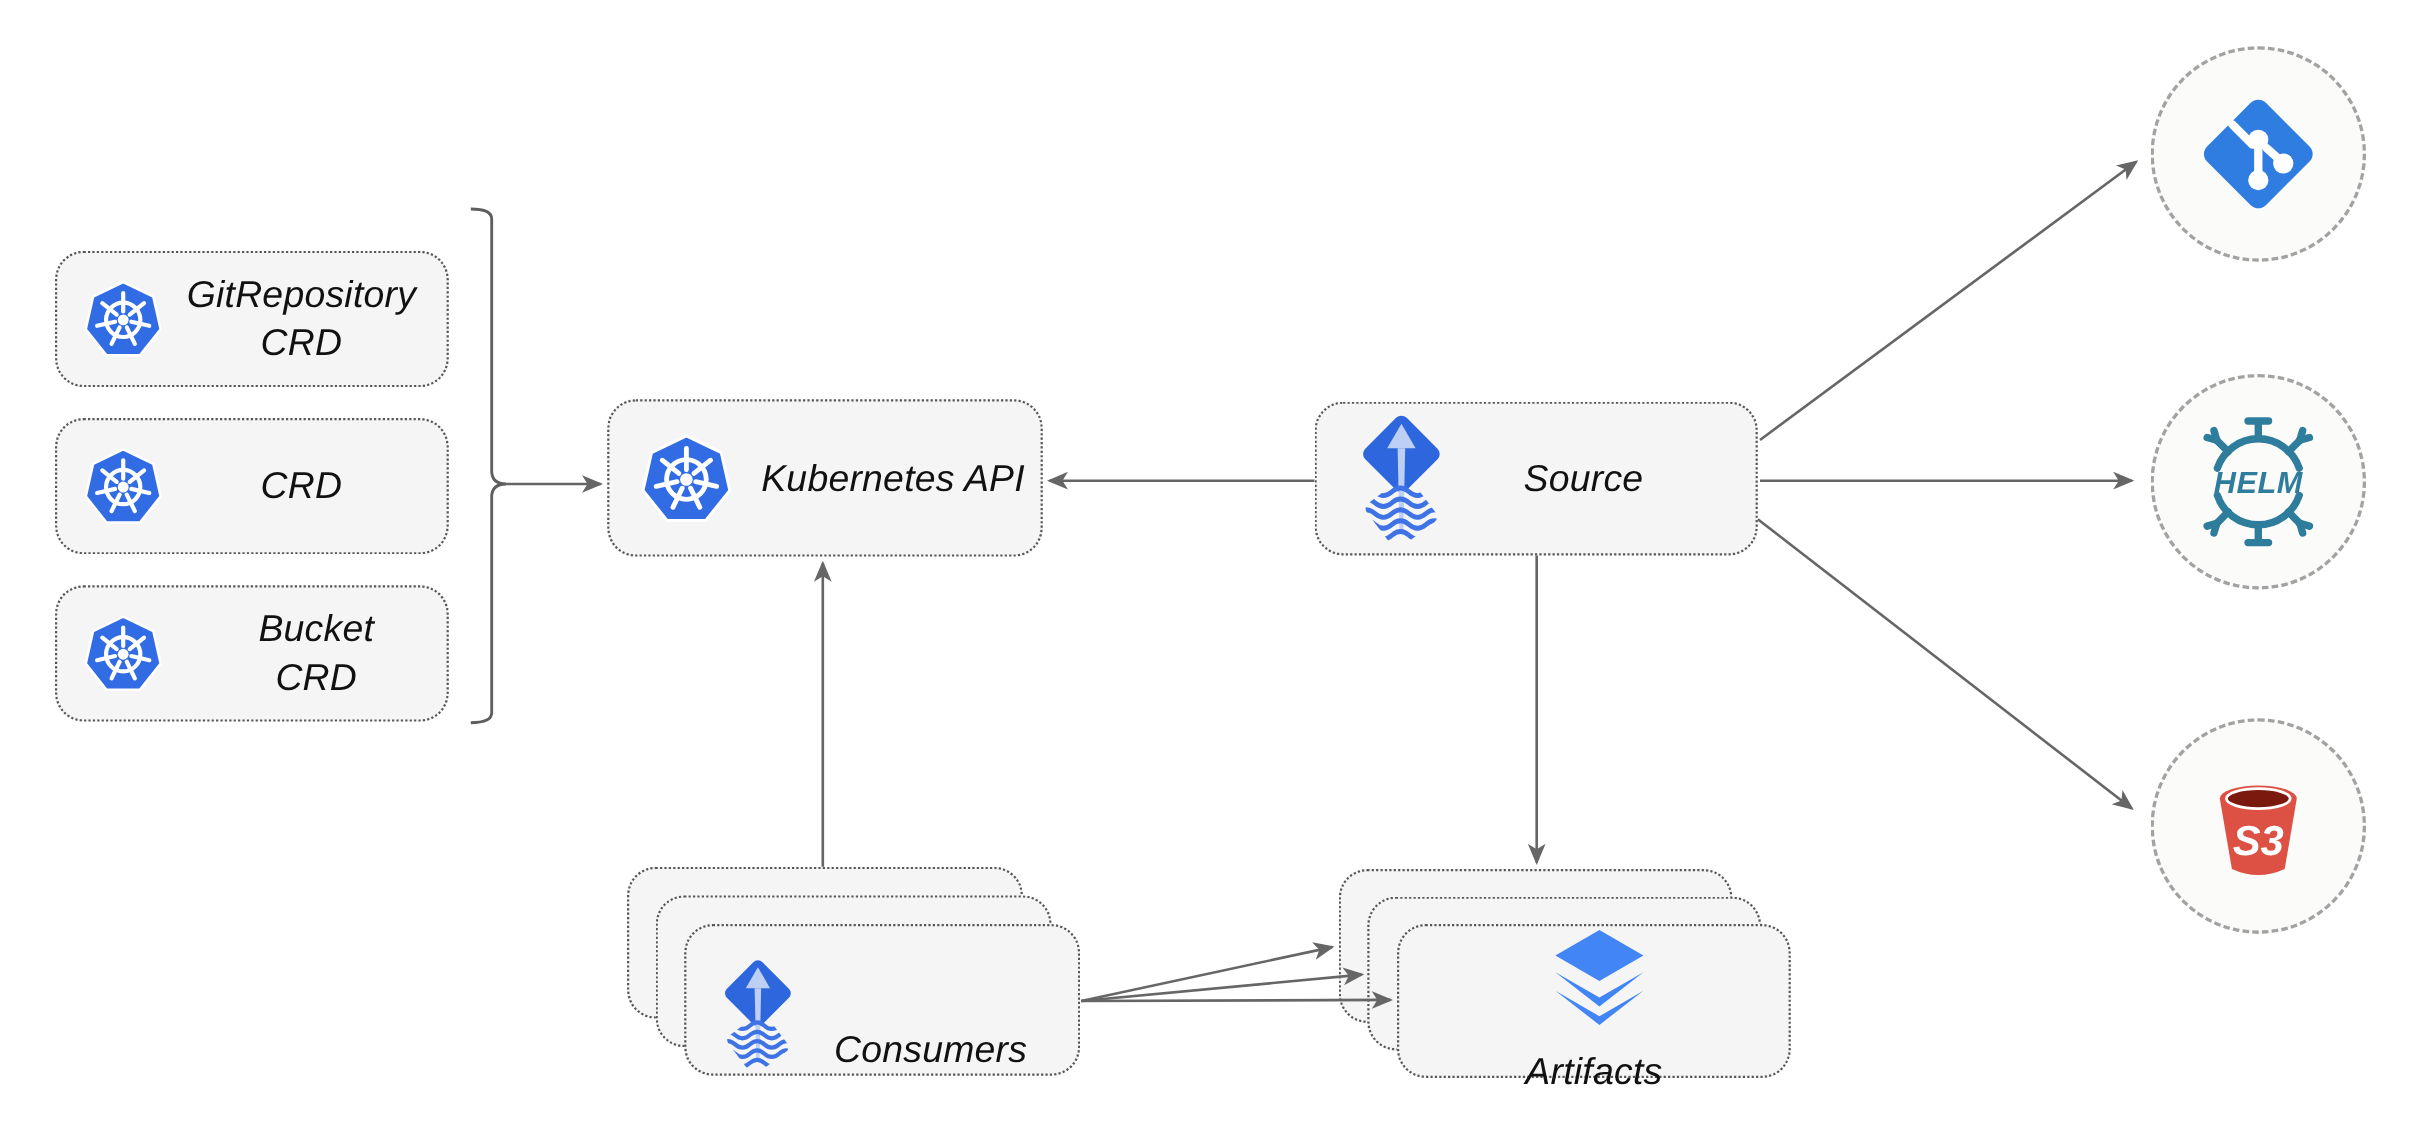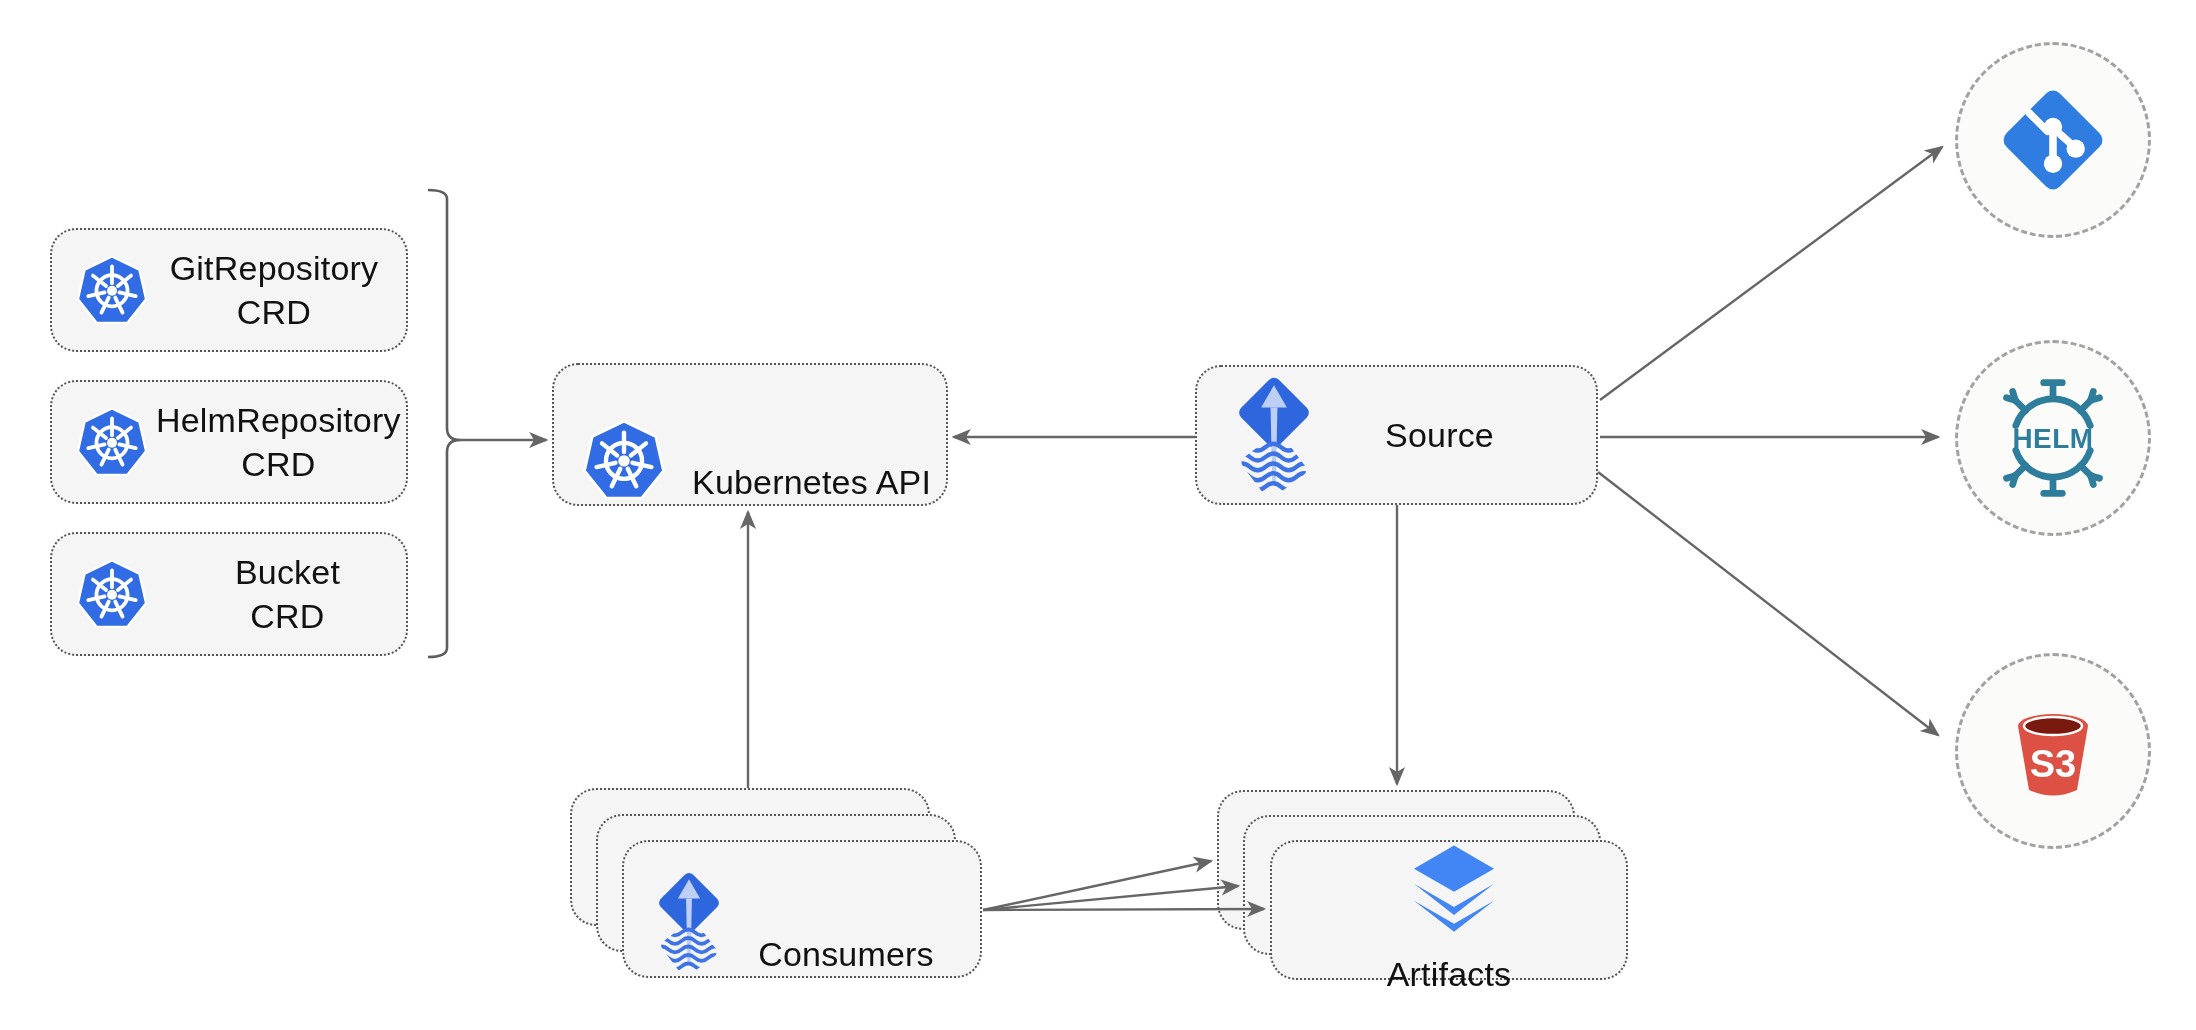--- a/index.html
+++ b/index.html
@@ -1,31 +1,31 @@
 <!DOCTYPE html>
 <html><head>
 <meta charset="utf-8">
 <style>
   html,body{margin:0;padding:0;background:#fff;}
   #canvas{
     position:relative;width:2196px;height:1030px;background:#ffffff;
-    font-family:"Liberation Sans","DejaVu Sans",sans-serif;overflow:hidden;
+    font-family:"Liberation Sans","DejaVu Sans",sans-serif;overflow:hidden;font-style:italic;
   }
   .node{
     position:absolute;background:#F5F5F5;border:2px dotted #565656;
     border-radius:26px;display:flex;align-items:center;box-sizing:border-box;
   }
   .node .label{
     flex:1;text-align:center;color:#111111;font-size:34px;line-height:44px;
     font-weight:400;letter-spacing:0.2px;
   }
   .label span{display:block;white-space:nowrap;}
   .crd{left:50px;width:358px;height:124px;padding:0 14px;gap:6px;}
   .crd .icon-k8s{width:76px;height:76px;flex:0 0 auto;margin-left:8px;}
-  #node-k8s-api{left:552px;top:363px;width:396px;height:143px;padding:0 20px;gap:24px;align-items:flex-end;}
+  #node-k8s-api{left:552px;top:363px;width:396px;height:143px;padding:0 20px;gap:24px;}
   #node-k8s-api .icon-k8s{width:88px;height:88px;flex:0 0 auto;margin-left:6px;}
   #node-source-controller{left:1195px;top:365px;width:403px;height:140px;padding:0 34px;}
   .icon-flux{width:86px;height:125px;flex:0 0 auto;}
   #node-consumers{left:622px;top:840px;width:360px;height:138px;padding:0 22px;gap:8px;align-items:flex-end;}
   #node-consumers .icon-flux{width:74px;height:107px;margin-left:6px;}
   #node-artifacts{left:1270px;top:840px;width:358px;height:140px;padding:0 26px;gap:14px;flex-direction:column;}
   .icon-layers{width:92px;height:96px;flex:0 0 auto;margin-left:10px;}
   .stackback{position:absolute;width:360px;height:138px;}
   .remote{
     position:absolute;left:1955px;width:196px;height:196px;border-radius:50%;
@@ -138,21 +138,20 @@
     <div class="label">
       <span>GitRepository</span>
       <span>CRD</span>
     </div>
   </div>
   <div class="node crd frontnode" style="top:380px;">
     <svg class="icon-k8s">
         <use href="#sym-k8s"></use>
       </svg>
     <div class="label">
-      <span>HelmRepository</span>
       <span>CRD</span>
     </div>
   </div>
   <div class="node crd frontnode" style="top:532px;gap:33px;">
     <svg class="icon-k8s">
         <use href="#sym-k8s"></use>
       </svg>
     <div class="label">
       <span>Bucket</span>
       <span>CRD</span>

